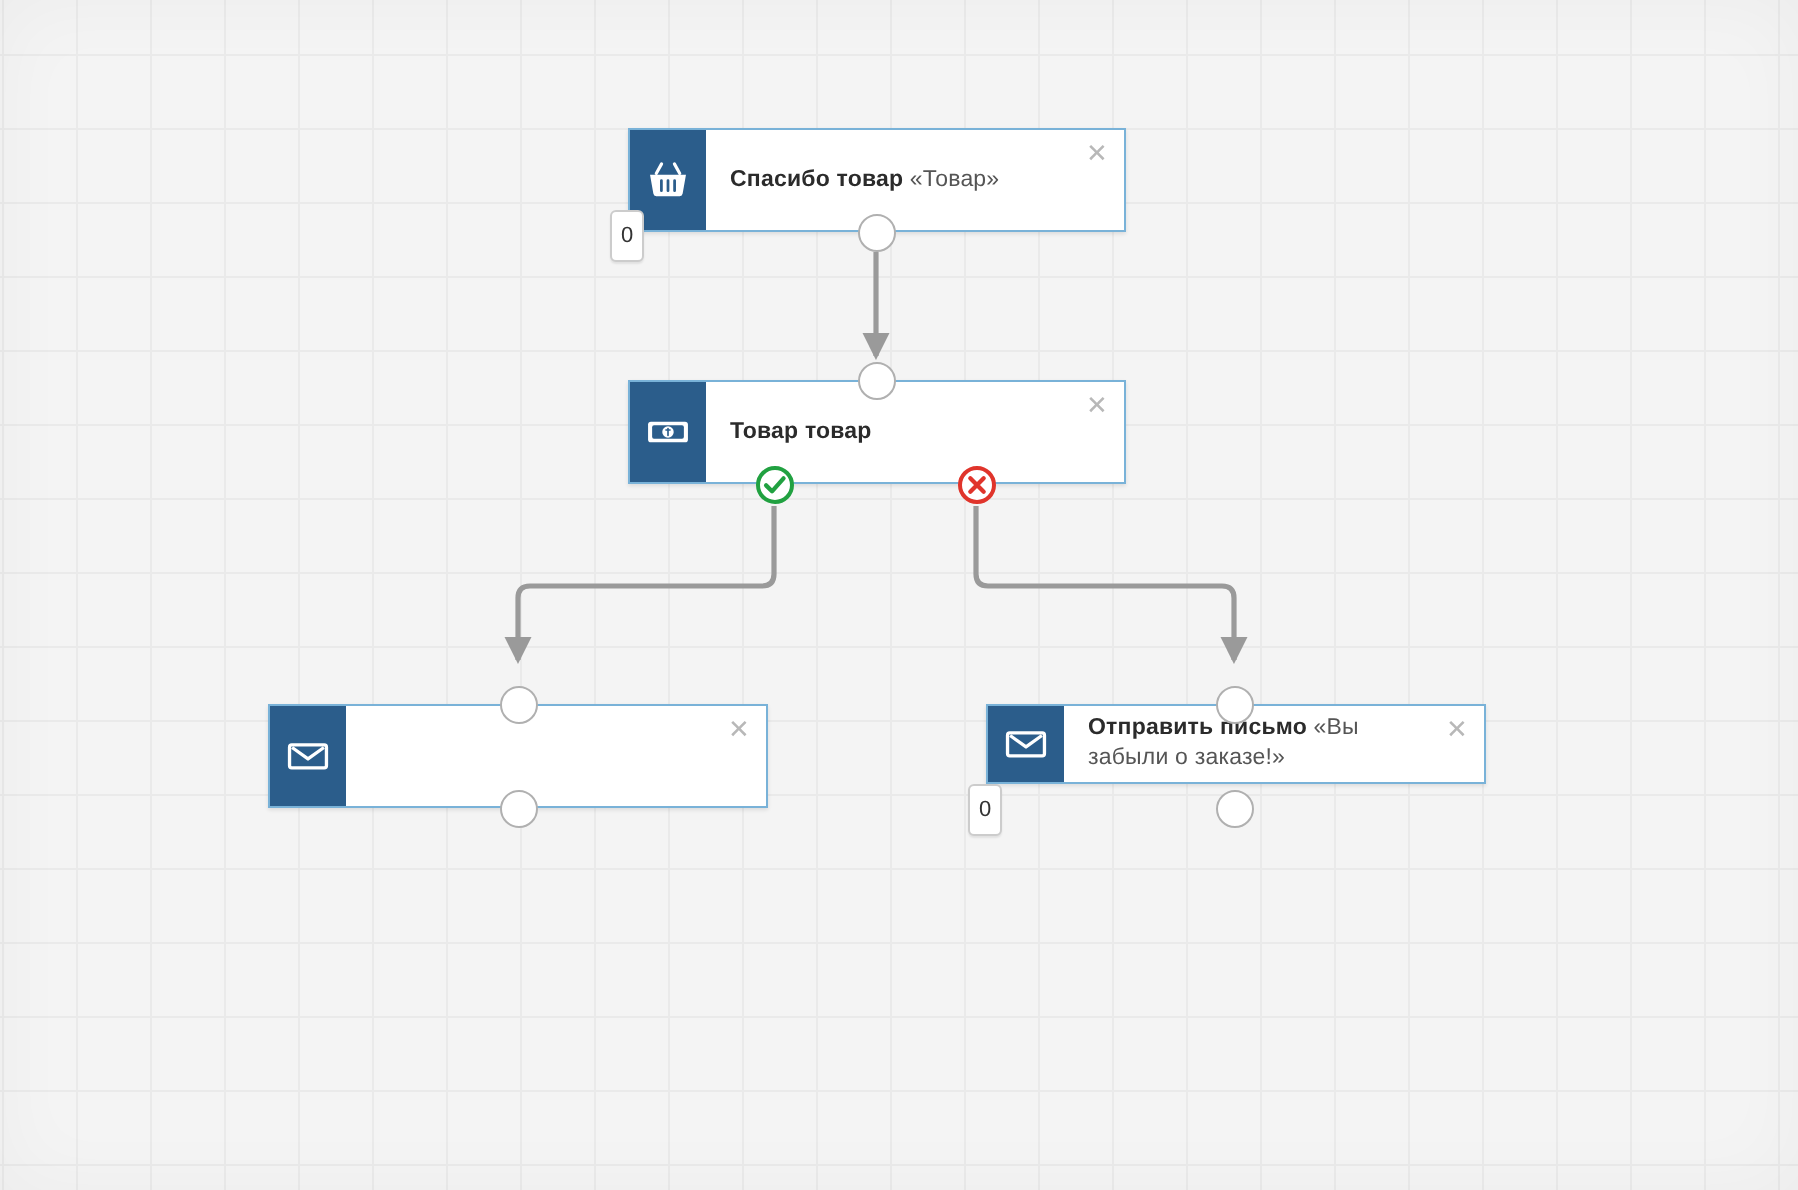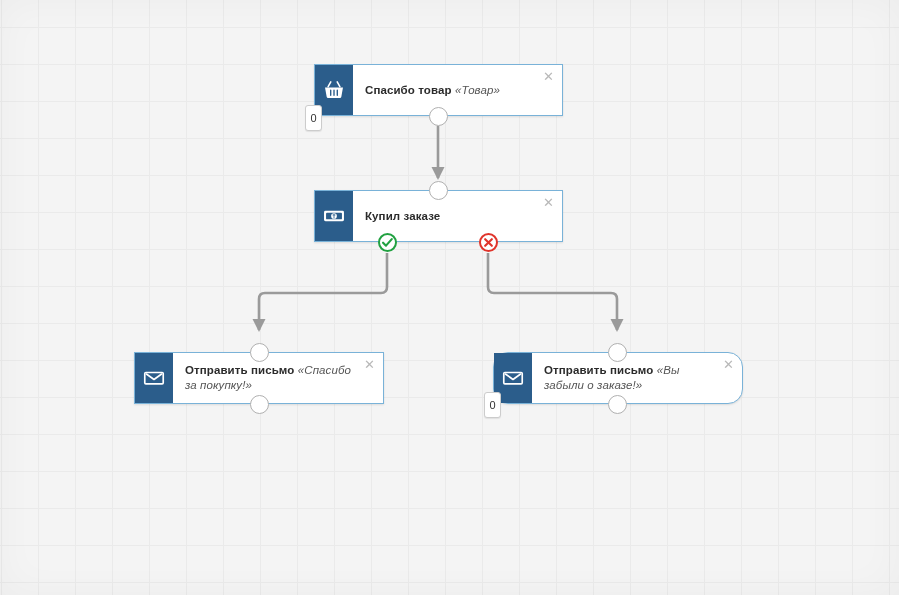--- a/index.html
+++ b/index.html
@@ -78,21 +78,20 @@
   .node-text {
     font-size: 11.5px;
     line-height: 15px;
     color: #2b2b2b;
     font-weight: bold;
     letter-spacing: 0.1px;
   }
 
   .node-text .subject {
     font-weight: normal;
-    font-style: italic;
     color: #555555;
   }
 
   .node-close {
     position: absolute;
     top: 5px;
     right: 7px;
     width: 13px;
     height: 13px;
     line-height: 13px;
@@ -199,44 +198,40 @@
     <div class="node-icon">
       <svg width="24" height="24" viewBox="0 0 26 26" fill="none">
         <rect x="2.2" y="7.4" width="21.6" height="11.2" rx="1.6" fill="#ffffff"></rect>
         <rect x="4.4" y="9.4" width="17.2" height="7.2" rx="1" fill="#2b5d8b"></rect>
         <circle cx="13" cy="13" r="3.1" fill="#ffffff"></circle>
         <path d="M13 11.1 V14.9 M11.9 11.9 h2.2" stroke="#2b5d8b" stroke-width="0.9" stroke-linecap="round"></path>
       </svg>
     </div>
     <div class="node-body">
       <div class="node-text">
-        <span>Купил заказе</span>
+        <span>Товар товар</span>
         <span class="subject"></span>
       </div>
       <div class="node-close">✕</div>
     </div>
   </div>
 
   <div class="node" style="left:134px; top:352px; width:250px; height:52px;">
     <div class="node-icon">
       <svg width="24" height="24" viewBox="0 0 26 26" fill="none">
         <rect x="3" y="7" width="20" height="12.4" rx="1.2" fill="none" stroke="#ffffff" stroke-width="1.8"></rect>
         <path d="M4.4 8.4 L13 14.6 L21.6 8.4" fill="none" stroke="#ffffff" stroke-width="1.8" stroke-linejoin="round"></path>
       </svg>
     </div>
     <div class="node-body">
-      <div class="node-text">
-        <span>Отправить письмо</span>
-        <span class="subject">«Спасибо за покупку!»</span>
-      </div>
-      <div class="node-close">✕</div>
-    </div>
-  </div>
-
-  <div class="node" style="left:493px; top:352px; width:250px; height:52px;border-radius:15px;">
+      <div class="node-close">✕</div>
+    </div>
+  </div>
+
+  <div class="node" style="left:493px; top:352px; width:250px; height:40px;">
     <div class="node-icon">
       <svg width="24" height="24" viewBox="0 0 26 26" fill="none">
         <rect x="3" y="7" width="20" height="12.4" rx="1.2" fill="none" stroke="#ffffff" stroke-width="1.8"></rect>
         <path d="M4.4 8.4 L13 14.6 L21.6 8.4" fill="none" stroke="#ffffff" stroke-width="1.8" stroke-linejoin="round"></path>
       </svg>
     </div>
     <div class="node-body">
       <div class="node-text">
         <span>Отправить письмо</span>
         <span class="subject">«Вы забыли о заказе!»</span>

